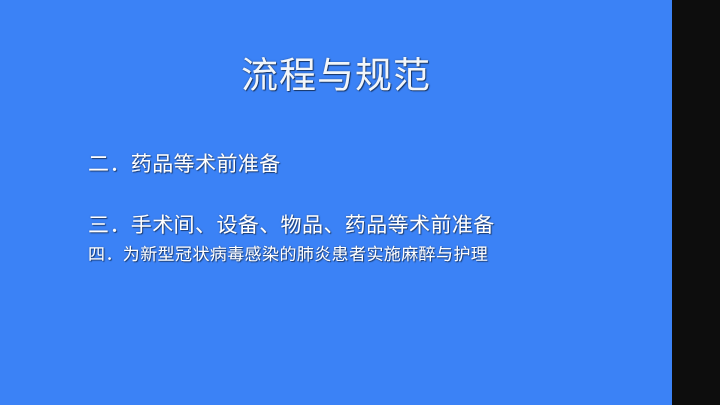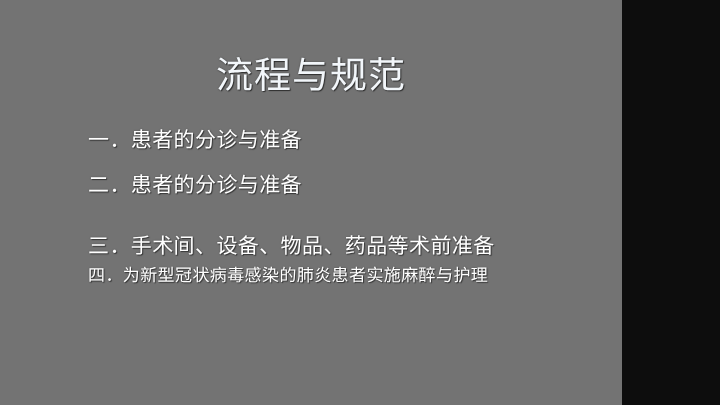--- a/index.html
+++ b/index.html
@@ -4,24 +4,24 @@
 <title>Slide</title>
 <style>
   html, body {
     margin: 0;
     padding: 0;
     background: #0d0d0d;
   }
 
   #slide {
     position: relative;
-    width: 622px;
+    width: 672px;
     height: 405px;
     overflow: hidden;
-    background: #737373;
+    background: #3b82f6;
     font-family: "DejaVu Sans", "Liberation Sans", sans-serif;
     -webkit-font-smoothing: antialiased;
   }
 
   
   #slide-title {
     position: absolute;
     left: 0;
     right: 0;
     top: 28px;
@@ -88,26 +88,23 @@
 </style>
 </head>
 <body>
 
 <div id="slide">
 
   <h1 id="slide-title">流程与规范</h1>
 
   <div id="body-list">
 
-    <div class="list-item item-0">
-      <span class="item-marker">一．</span><span class="item-text">患者的分诊与准备</span>
-    </div>
 
     <div class="list-item item-1">
-      <span class="item-marker">二．</span><span class="item-text">患者的分诊与准备</span>
+      <span class="item-marker">二．</span><span class="item-text">药品等术前准备</span>
     </div>
 
     <div class="list-item item-2">
       <span class="item-marker">三．</span><span class="item-text">手术间、设备、物品、药品等术前准备</span>
     </div>
 
     <div class="list-item item-3">
       <span class="item-marker">四．</span><span class="item-text">为新型冠状病毒感染的肺炎患者实施麻醉与护理</span>
     </div>
 

